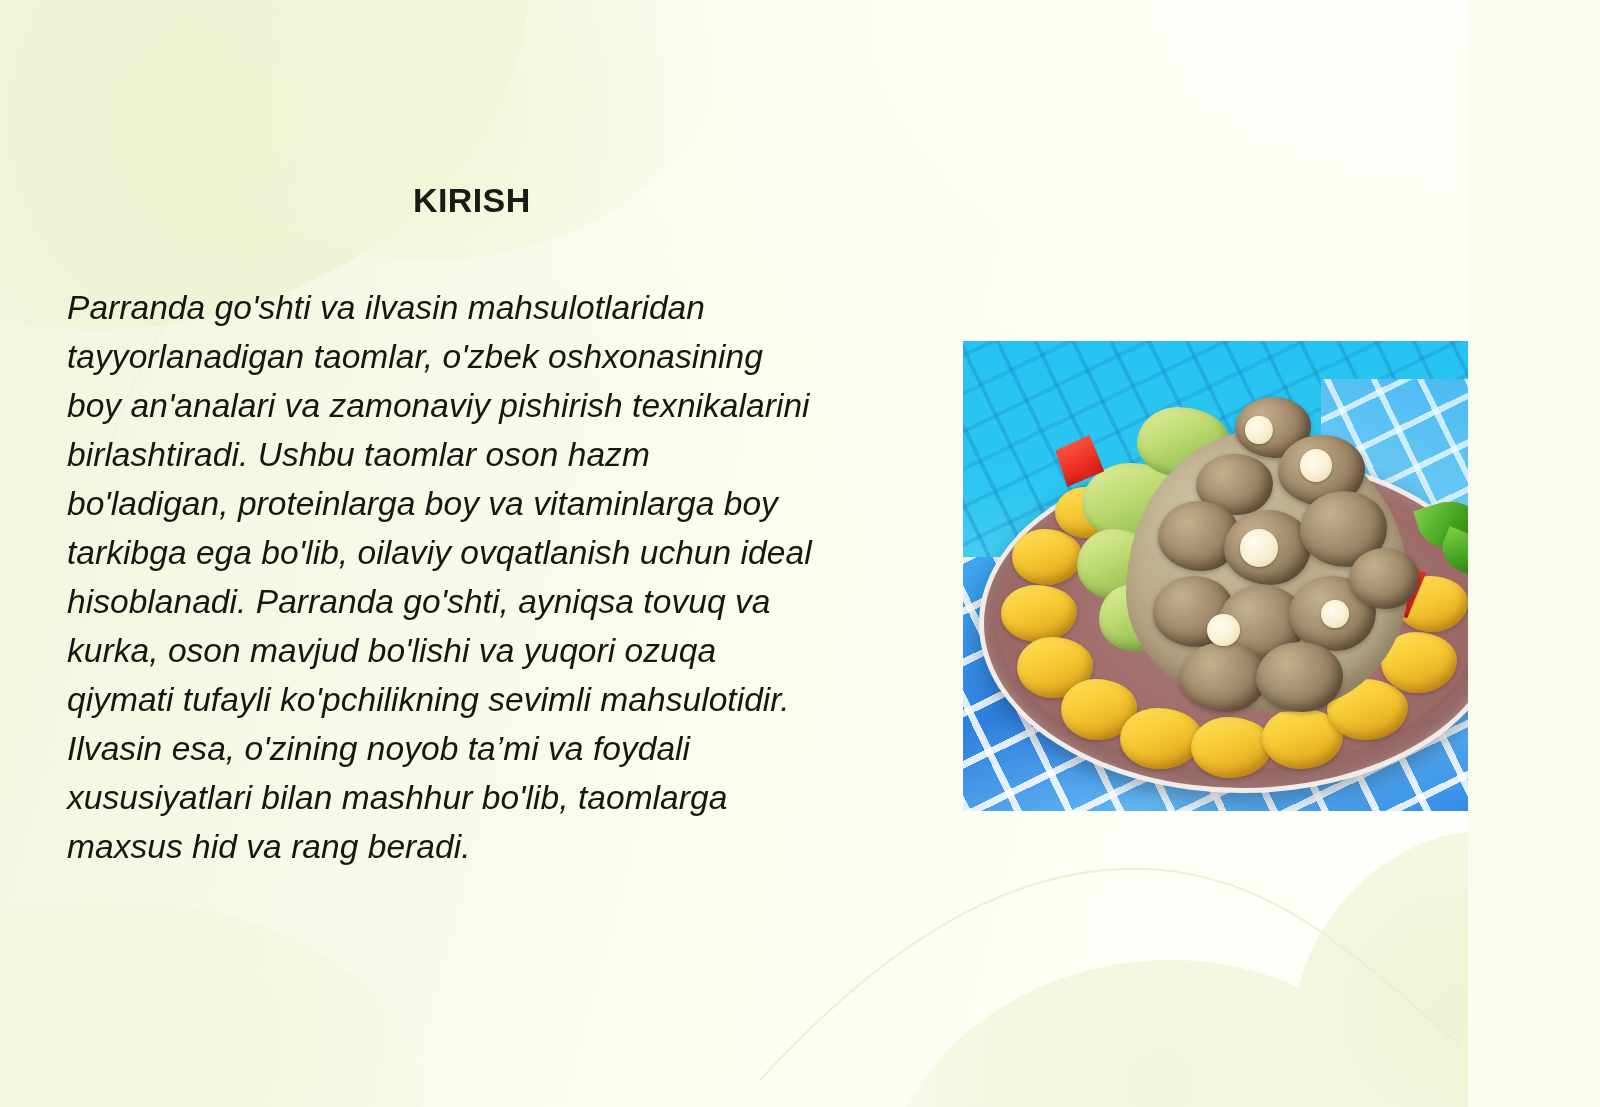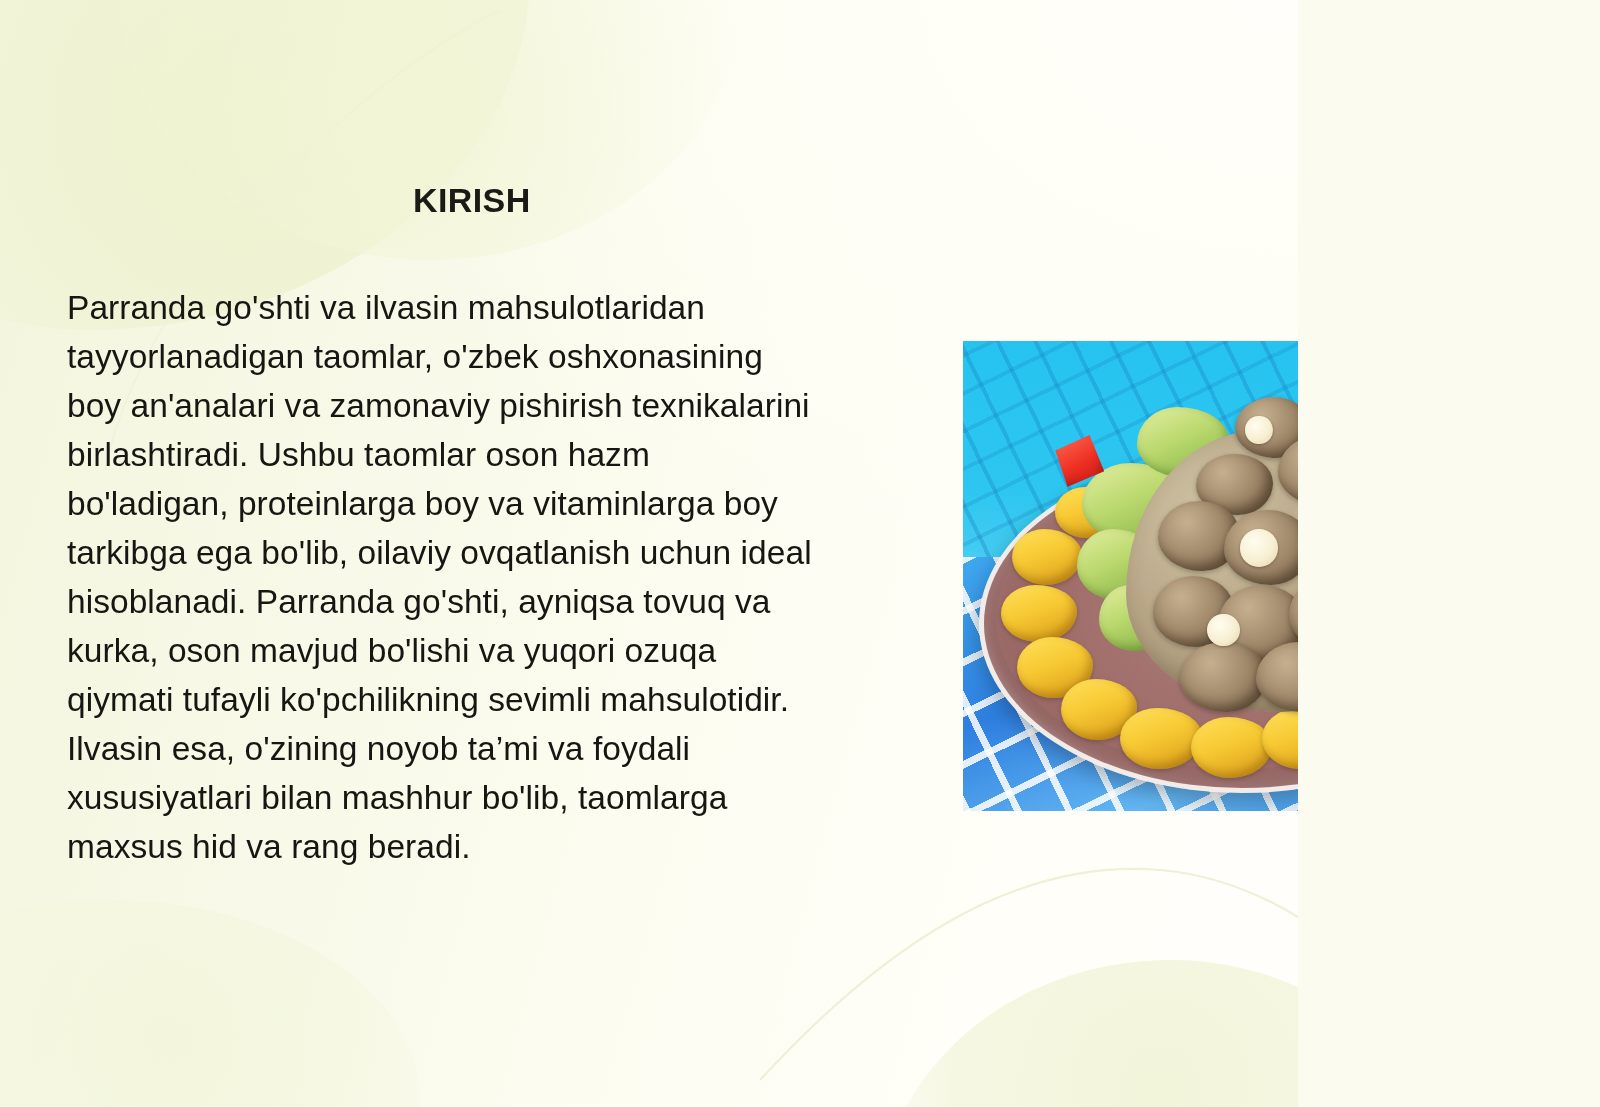--- a/index.html
+++ b/index.html
@@ -2,21 +2,21 @@
 <html><head>
 <meta charset="utf-8">
 <style>
   html,body{margin:0;padding:0;}
   body{
     width:1600px;height:1107px;overflow:hidden;position:relative;
     font-family:"Liberation Sans", sans-serif;
     background:#FBFCEF;
   }
   #slide{
-    position:absolute;inset:0;width:1298px;height:1107px;overflow:hidden;
+    position:absolute;inset:0;width:1468px;height:1107px;overflow:hidden;
     background:
       radial-gradient(120% 95% at 100% 0%, #FFFEFA 0%, #FFFEF6 28%, rgba(255,255,248,0) 62%),
       linear-gradient(105deg, #F2F5DC 0%, #F7F8E6 26%, #FCFCF0 52%, #FFFEF8 78%, #FFFEFB 100%);
   }
   
   .blob{position:absolute;border-radius:50%;pointer-events:none;}
   .blob-tl{
     left:-230px;top:-330px;width:760px;height:660px;
     background:radial-gradient(circle at 62% 68%, #EDF2CE 0%, #F1F4D8 45%, rgba(243,246,222,0) 72%);
     border-radius:50% 50% 58% 42% / 54% 46% 54% 46%;
@@ -54,20 +54,21 @@
     position:absolute;left:413px;top:182px;
     font-size:34px;font-weight:bold;color:#1A1A16;
     letter-spacing:.4px;line-height:1.1;white-space:nowrap;
   }
   
   #body-text{
     position:absolute;left:67px;top:283px;width:840px;
     font-size:33.5px;line-height:49px;color:#161612;
     font-weight:400;letter-spacing:.05px;
     white-space:pre-line;
+    font-style:italic;
   }
 
   
   #photo{
     position:absolute;left:963px;top:341px;width:543px;height:470px;
     overflow:hidden;background:#2BC4EE;
   }
   .tiles{position:absolute;inset:0;}
   .tile-top{
     position:absolute;left:0;top:0;width:100%;height:52%;

